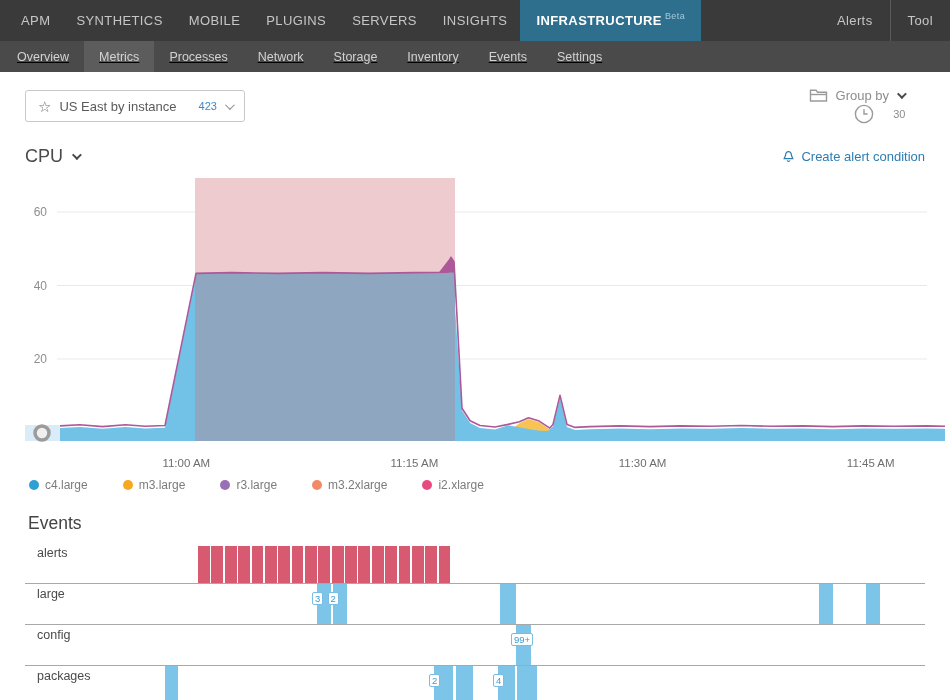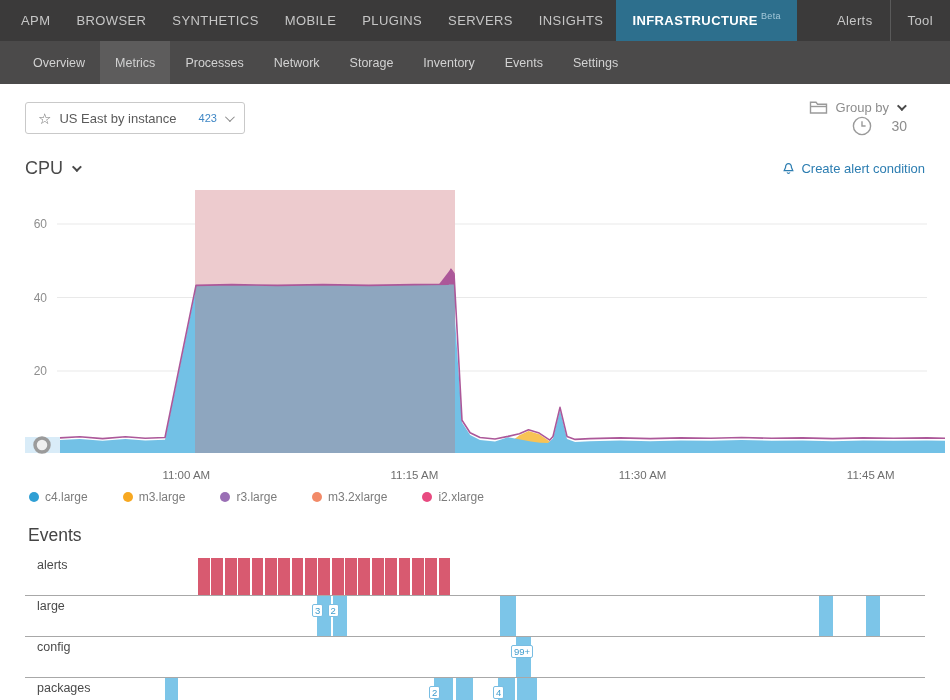--- a/index.html
+++ b/index.html
@@ -11,36 +11,36 @@
   .topnav { height:41px; background:var(--nav-bg); display:flex; align-items:stretch; justify-content:space-between; }
   .nav-left { display:flex; align-items:stretch; padding-left:8px; }
   .nav-item { color:#c6c6c6; font-size:13px; letter-spacing:.4px; padding:0 13px; display:flex; align-items:center; }
   .nav-item.active { background:var(--nav-active-bg); color:#fff; font-weight:bold; padding:0 16px; }
   .nav-item.active sup { font-size:9px; color:#a5c9da; font-weight:normal; margin-left:3px; transform:translateY(-5px); }
   .nav-right { display:flex; align-items:stretch; }
   .nav-right .nav-item { padding:0 17px; }
   .nav-divider { width:1px; background:#5a5a5a; }
 
   
-  .subnav { height:43px; background:var(--subnav-bg); display:flex; align-items:stretch; padding-left:18px; }
+  .subnav { height:31px; background:var(--subnav-bg); display:flex; align-items:stretch; padding-left:2px;text-decoration:underline; }
   .subnav-item { color:#d2d2d2; font-size:12.5px; padding:0 15px; display:flex; align-items:center; }
   .subnav-item.active { background:var(--subnav-active-bg); }
 
   
   main { padding-top:18px; }
   .filter-bar { display:flex; justify-content:space-between; align-items:center; padding:0 0 0 25px; height:32px; }
   .filter-box { display:flex; align-items:center; gap:8px; border:1px solid #c9c9c9; border-radius:3px; height:32px; padding:0 12px; min-width:217px; }
   .star { font-size:15px; color:#6f6f6f; line-height:1; }
   .filter-label { font-size:13px; color:#5a5a5a; }
   .filter-count { font-size:11px; color:#3f87c5; margin-left:14px; }
   .chev { width:7px; height:7px; border-right:1.5px solid #8a8a8a; border-bottom:1.5px solid #8a8a8a; transform:rotate(45deg) translateY(-2px); display:inline-block; }
   .chev.bold { border-width:2px; border-color:#4a4a4a; }
   .filter-right { display:flex; align-items:center;flex-direction:column; }
   .groupby { display:flex; align-items:center; gap:8px; color:#8d8d8d; font-size:13px; margin-right:46px; }
-  .timerange { display:flex; align-items:center; gap:18px; color:#8d8d8d; font-size:14px; }
+  .timerange { display:flex; align-items:center; gap:18px; color:#8d8d8d; font-size:11px; }
   .icon-stroke { stroke:#9a9a9a; fill:none; stroke-width:1.4; }
 
   
   .metric-header { display:flex; justify-content:space-between; align-items:center; margin:21px 25px 8px 25px; height:27px; }
   .metric-title { display:flex; align-items:center; gap:9px; font-size:18px; color:#4a4a4a; }
   .alert-link { display:flex; align-items:center; gap:6px; color:var(--accent-blue); font-size:13px; text-decoration:none; }
 
   
   .chart-svg { display:block; width:950px; height:292px; }
 
@@ -63,21 +63,20 @@
            font-size:9.5px; line-height:11px; padding:0 2px; border-radius:2px; z-index:2; }
 </style>
 </head>
 <body>
 
 <div>
 
   <header class="topnav">
     <nav class="nav-left">
         <button class="nav-item">APM</button>
-        <button class="nav-item">BROWSER</button>
         <button class="nav-item">SYNTHETICS</button>
         <button class="nav-item">MOBILE</button>
         <button class="nav-item">PLUGINS</button>
         <button class="nav-item">SERVERS</button>
         <button class="nav-item">INSIGHTS</button>
         <button class="nav-item active">INFRASTRUCTURE<sup>Beta</sup></button>
       </nav>
     <div class="nav-right">
         <button class="nav-item">Alerts</button>
         <span class="nav-divider"></span>

